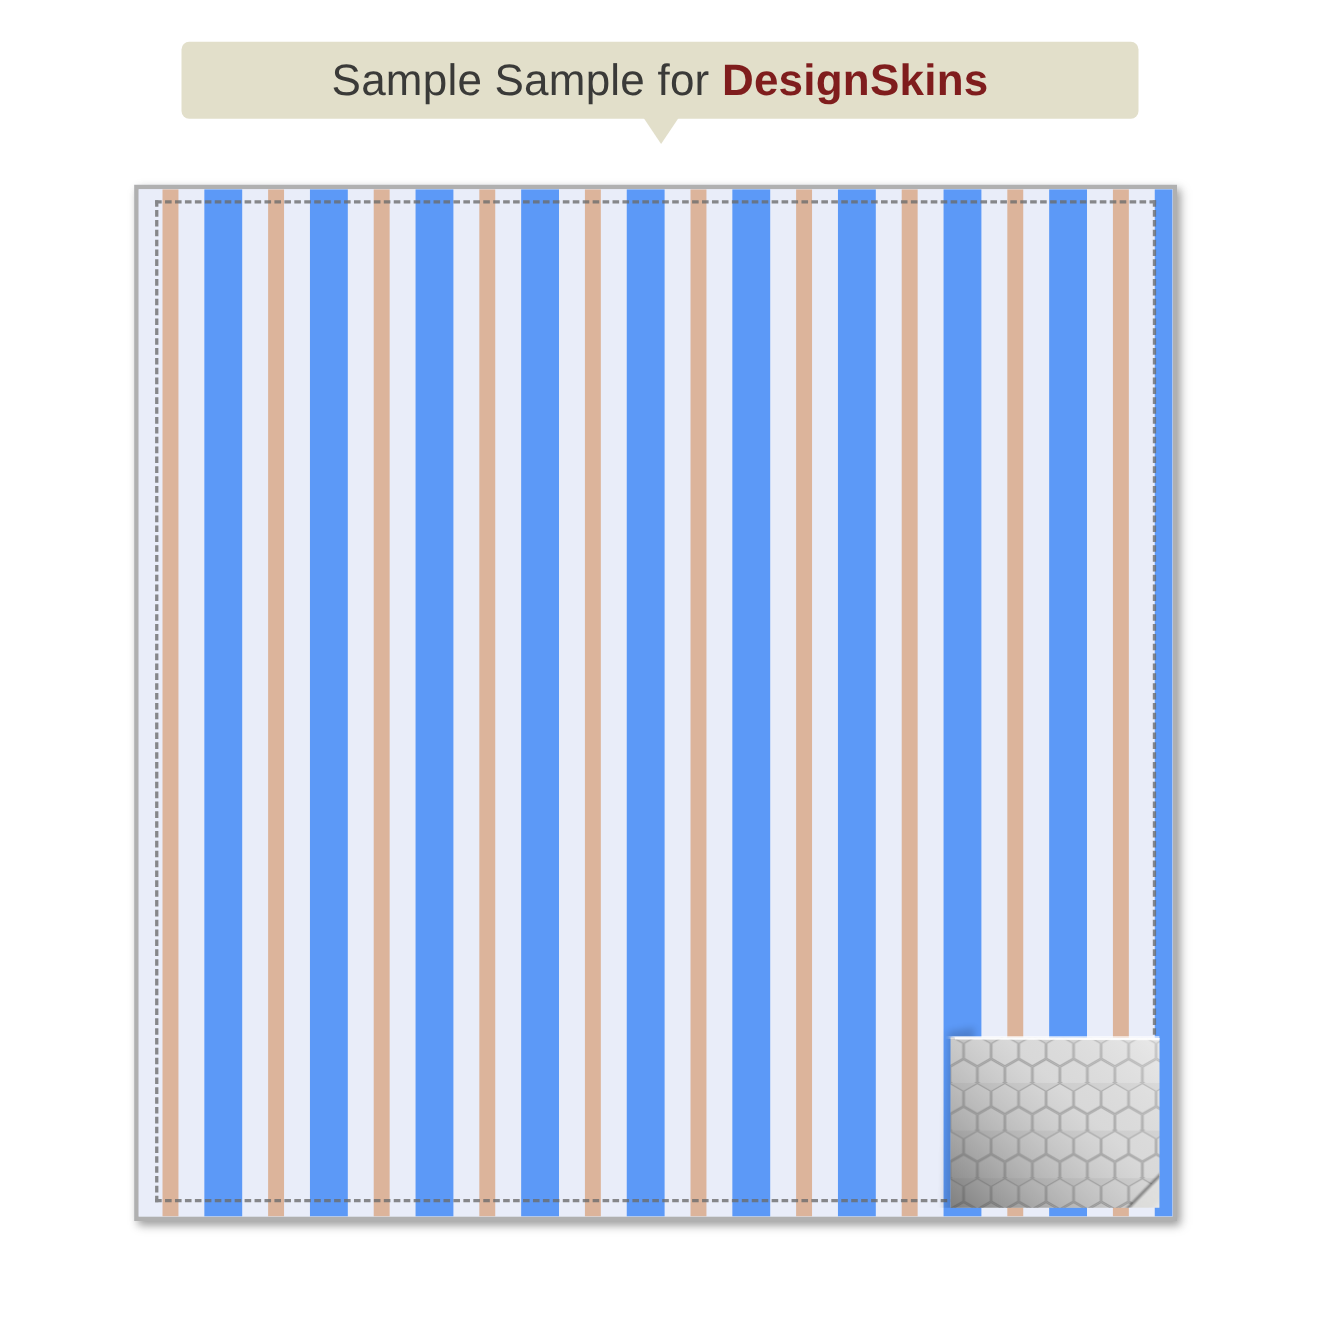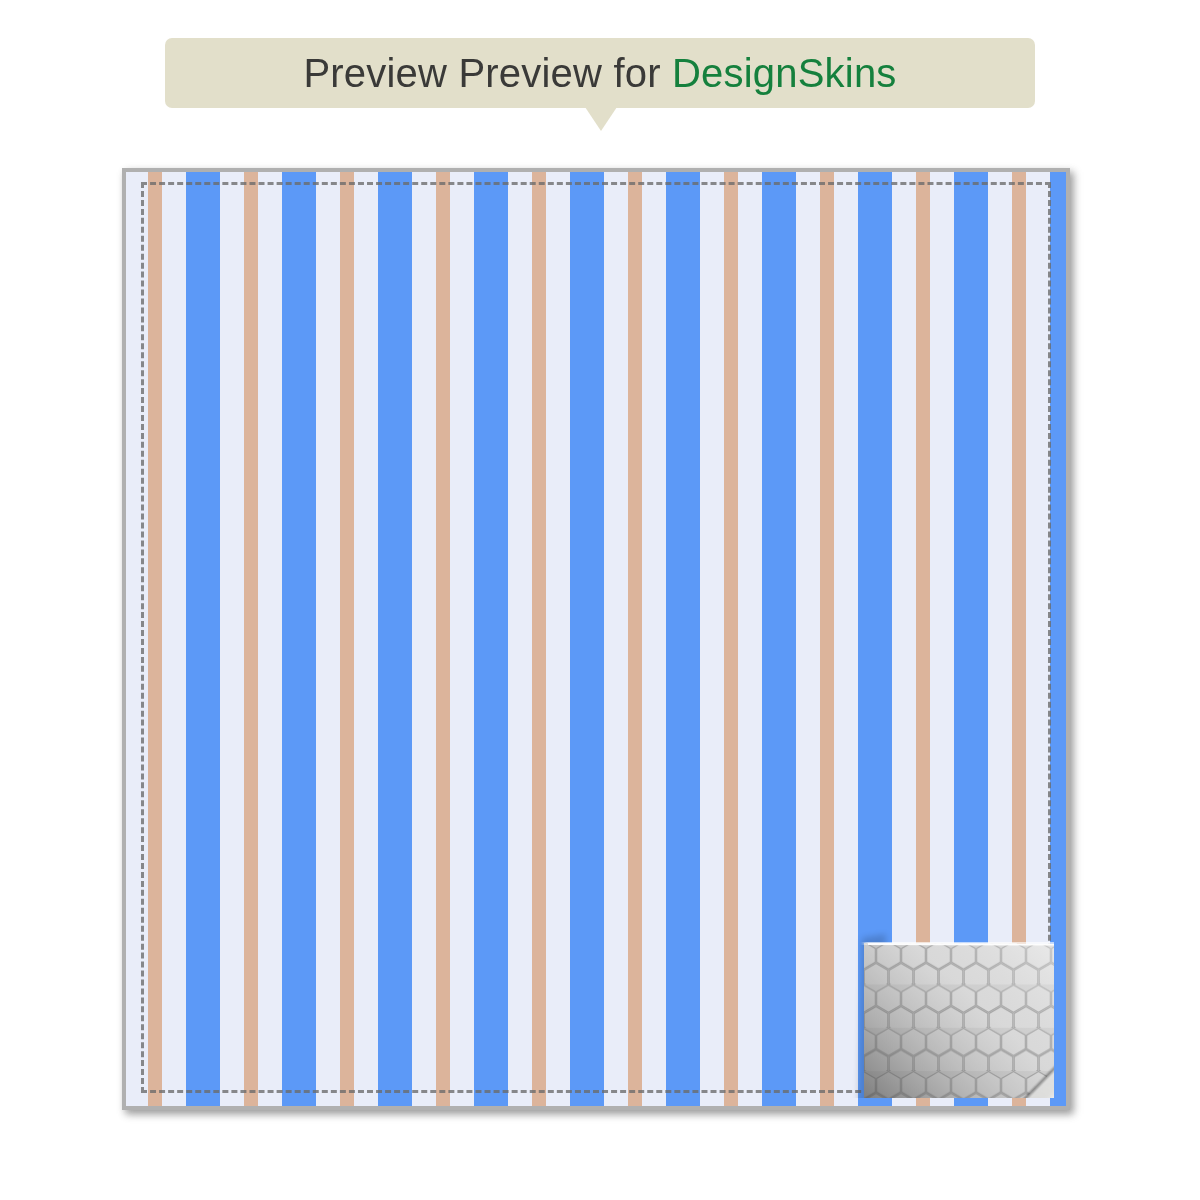--- a/index.html
+++ b/index.html
@@ -34,22 +34,22 @@
     box-sizing: border-box;
   }
   #banner-text {
     font-size: 40px;
     color: #3a3a38;
     letter-spacing: 0.2px;
     white-space: nowrap;
     font-weight: 400;
   }
   #banner-text .strong {
-    font-weight: 400;
-    color: #15803d;
+    font-weight: 700;
+    color: #7f1d1d;
   }
   #banner-tail {
     position: absolute;
     left: 585px;
     top: 107px;
     width: 0;
     height: 0;
     border-left: 16px solid transparent;
     border-right: 16px solid transparent;
     border-top: 24px solid #e2dfca;
@@ -125,21 +125,21 @@
     background: rgba(0,0,0,0.18);
     filter: blur(5px);
     z-index: -1;
   }
 </style>
 </head>
 <body style="background: rgb(255, 255, 255);">
 
 <div id="banner-wrap">
   <div id="banner" style="background: rgb(226, 223, 202);">
-    <span id="banner-text" style="color: rgb(58, 58, 56);"><span>Preview Preview for </span><span class="strong">DesignSkins</span></span>
+    <span id="banner-text" style="color: rgb(58, 58, 56);"><span>Sample Sample for </span><span class="strong">DesignSkins</span></span>
   </div>
 </div>
 <div id="banner-tail" style="border-top-color: rgb(226, 223, 202);"></div>
 
 <div id="frame-shadow"></div>
 
 <div id="preview-frame" style="border-color: rgb(176, 176, 176);">
 
   <div id="stripe-pattern" style="background-color: rgb(233, 237, 249); background-image: linear-gradient(to right, rgba(0, 0, 0, 0) 0px, rgba(0, 0, 0, 0) 22px, rgb(220, 180, 155) 22px, rgb(220, 180, 155) 36px, rgba(0, 0, 0, 0) 36px, rgba(0, 0, 0, 0) 60px, rgb(92, 153, 247) 60px, rgb(92, 153, 247) 94px, rgba(0, 0, 0, 0) 94px, rgba(0, 0, 0, 0) 96px); background-size: 96px 100%;"></div>
 

